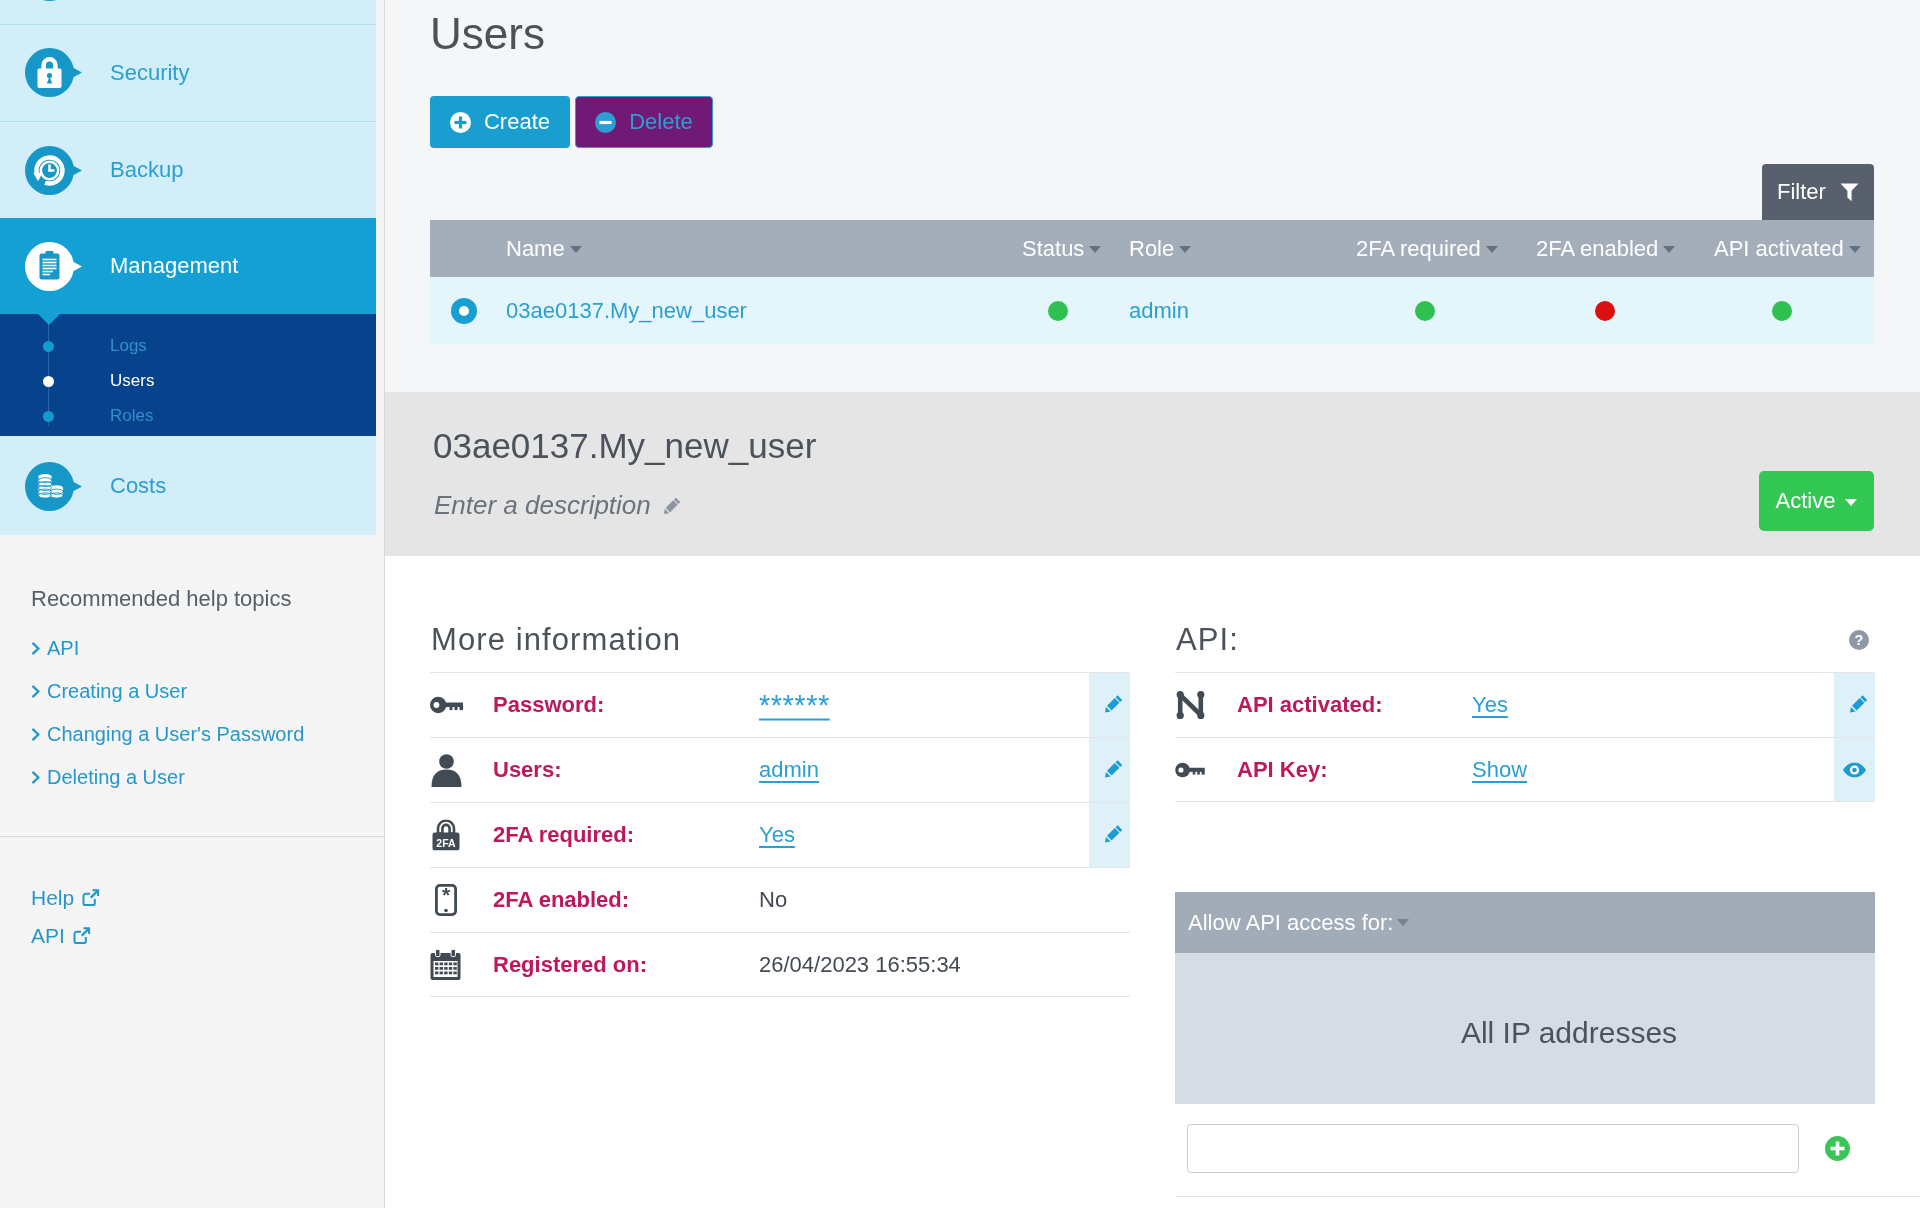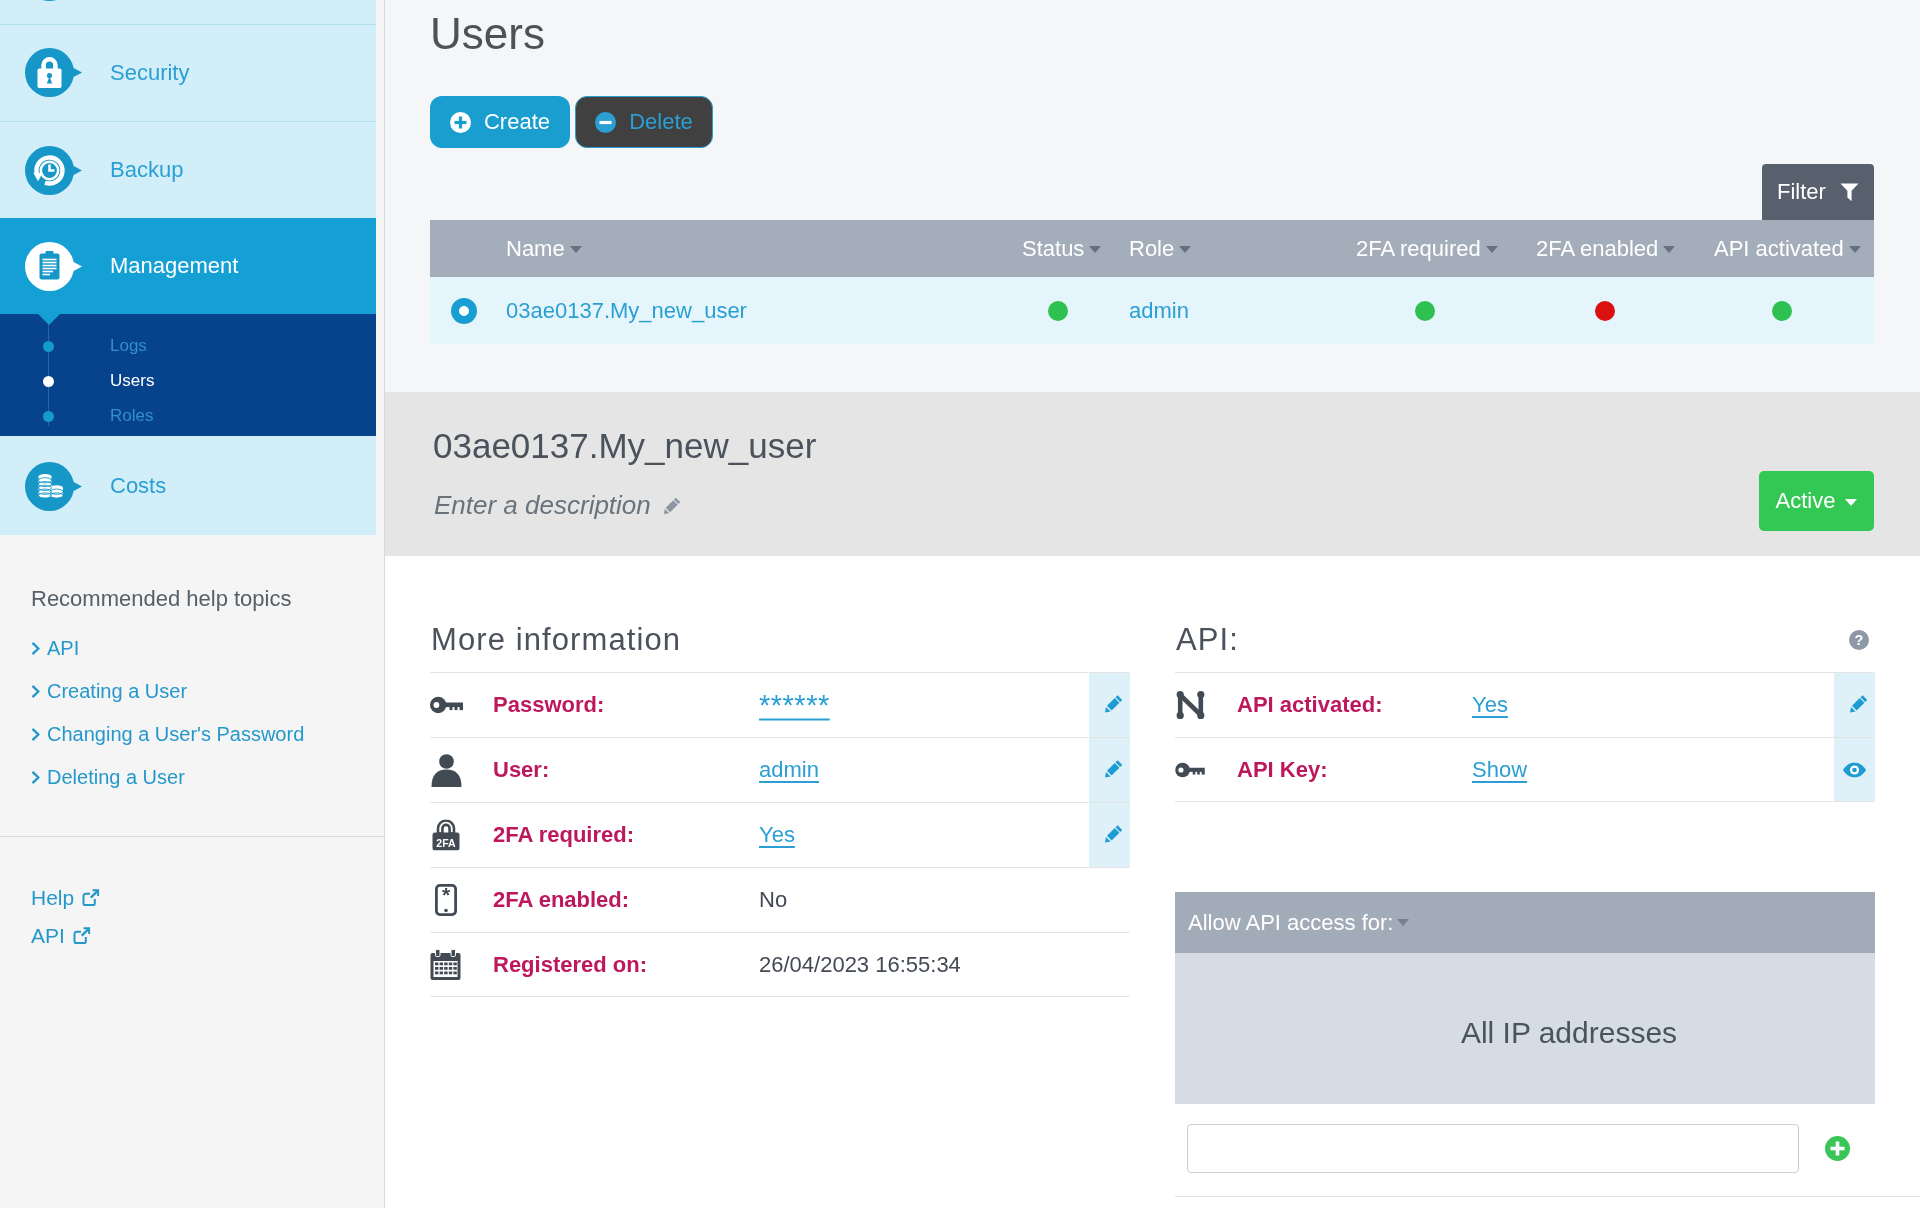--- a/index.html
+++ b/index.html
@@ -22,23 +22,23 @@
 .htlink { position:absolute; left:31px; font-size:20px; color:#2598cb; white-space:nowrap; }
 .htlink { display:flex; align-items:center; }
 #sbdivider { position:absolute; left:0; top:836px; width:384px; border-top:1px solid #dcdcdc; }
 .extlink { position:absolute; left:31px; font-size:21px; color:#2598cb; }
 
 
 #main { position:absolute; left:385px; top:0; width:1535px; height:1208px; background:#fff; }
 #topsec { position:absolute; left:0; top:0; width:1535px; height:392px; background:#f5f6f7; }
 #graysec { position:absolute; left:0; top:392px; width:1535px; height:164px; background:#e4e5e4; }
 h1#users { position:absolute; left:45px; top:9px; font-size:44px; font-weight:400; color:#4b5258; }
-.btn { position:absolute; top:96px; height:52px; border-radius:12px; font-size:22px; display:flex; align-items:center; justify-content:center; gap:13px; }
+.btn { position:absolute; top:96px; height:52px; border-radius:4px; font-size:22px; display:flex; align-items:center; justify-content:center; gap:13px; }
 #btnCreate { left:45px; width:140px; background:#199ecf; color:#fff; }
-#btnDelete { left:190px; width:138px; background:#404040; border:1px solid #2b9fd3; color:#2b9fd3; }
+#btnDelete { left:190px; width:138px; background:#701a75; border:1px solid #2b9fd3; color:#2b9fd3; }
 #btnFilter { position:absolute; left:1377px; top:164px; width:112px; height:56px; background:#58606d; border-radius:4px 4px 0 0; color:#fff; font-size:22px; display:flex; align-items:center; justify-content:center; gap:14px; }
 
 
 #utable { position:absolute; left:45px; top:220px; width:1444px; }
 #uthead { position:absolute; left:0; top:0; width:1444px; height:57px; background:#a4aebb; }
 .th { position:absolute; top:50%; transform:translateY(-50%); color:#fff; font-size:22px; white-space:nowrap; }
 .caret { display:inline-block; width:0; height:0; border-left:6px solid transparent; border-right:6px solid transparent; border-top:7px solid #67707e; margin-left:5px; position:relative; top:-3px;}
 #utrow { position:absolute; left:0; top:57px; width:1444px; height:67px; background:#e4f6fc; }
 .dot { position:absolute; top:50%; width:20px; height:20px; border-radius:50%; transform:translate(-50%,-50%); }
 
@@ -270,21 +270,21 @@
             <rect x="7.2" y="0" width="6.6" height="2.9" fill="#1d9cd3"></rect>
           </g>
         </svg>
     </div>
     <div class="irow" style="top:65px">
       <div class="editcell"></div>
       <svg class="icon" style="left:1px" width="31" height="34" viewBox="0 0 31 34">
           <circle cx="15.5" cy="8.5" r="7.3" fill="#424a54"></circle>
           <path d="M0.5 34 C0.5 22 6 16.6 15.5 16.6 S30.5 22 30.5 34 Z" fill="#424a54"></path>
         </svg>
-      <span class="ilabel" style="left:63px">User:</span>
+      <span class="ilabel" style="left:63px">Users:</span>
       <span class="ivalue vlink" style="left:329px">admin</span>
       <svg class="icon pen" style="left:672px" width="21" height="21" viewBox="0 0 21 21">
           <g transform="rotate(45 10.5 10.5)">
             <rect x="7.2" y="4" width="6.6" height="11" fill="#1d9cd3"></rect>
             <polygon points="7.2,16.5 13.8,16.5 10.5,21" fill="#1d9cd3"></polygon>
             <rect x="7.2" y="0" width="6.6" height="2.9" fill="#1d9cd3"></rect>
           </g>
         </svg>
     </div>
     <div class="irow" style="top:130px">

